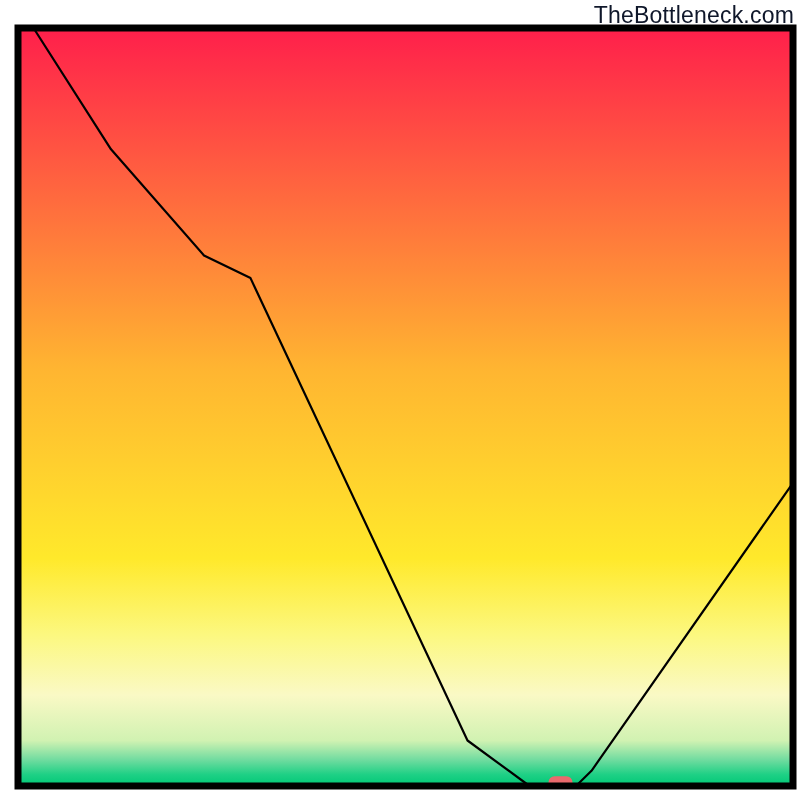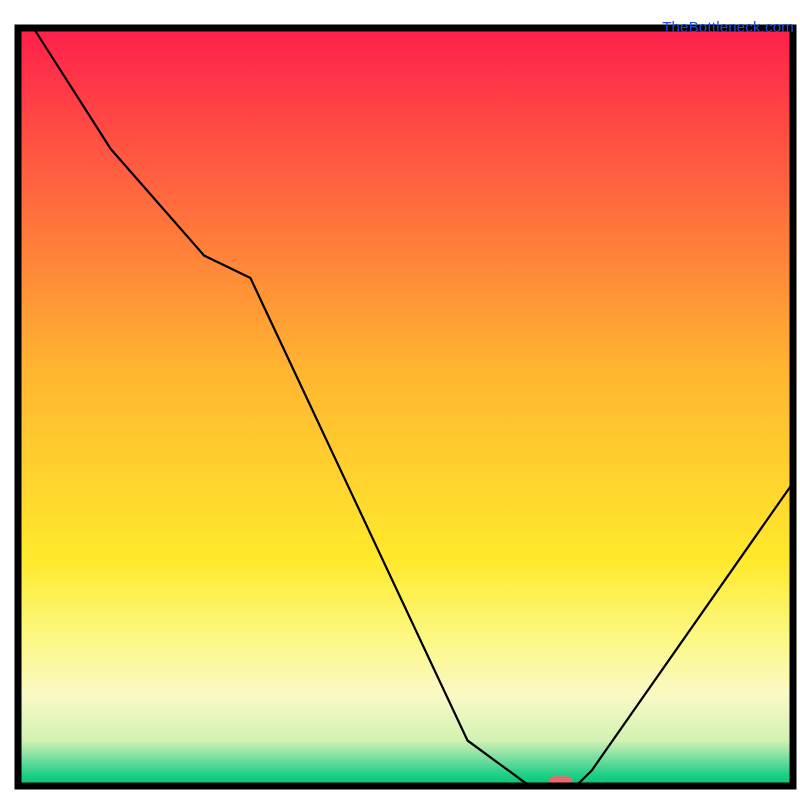--- a/index.html
+++ b/index.html
@@ -10,25 +10,25 @@
     background: #ffffff;
     font-family: Arial, Helvetica, sans-serif;
   }
   .chart-container {
     position: relative;
     width: 800px;
     height: 800px;
   }
   .watermark {
     position: absolute;
-    top: 18px;
+    top: 2px;
     right: 6px;
-    font-size: 15px;
+    font-size: 23px;
     font-weight: 500;
-    color: #1d4ed8;
+    color: #0f172a;
     letter-spacing: 0.2px;
     z-index: 10;
   }
   svg {
     display: block;
   }
 </style>
 </head>
 <body>
 

